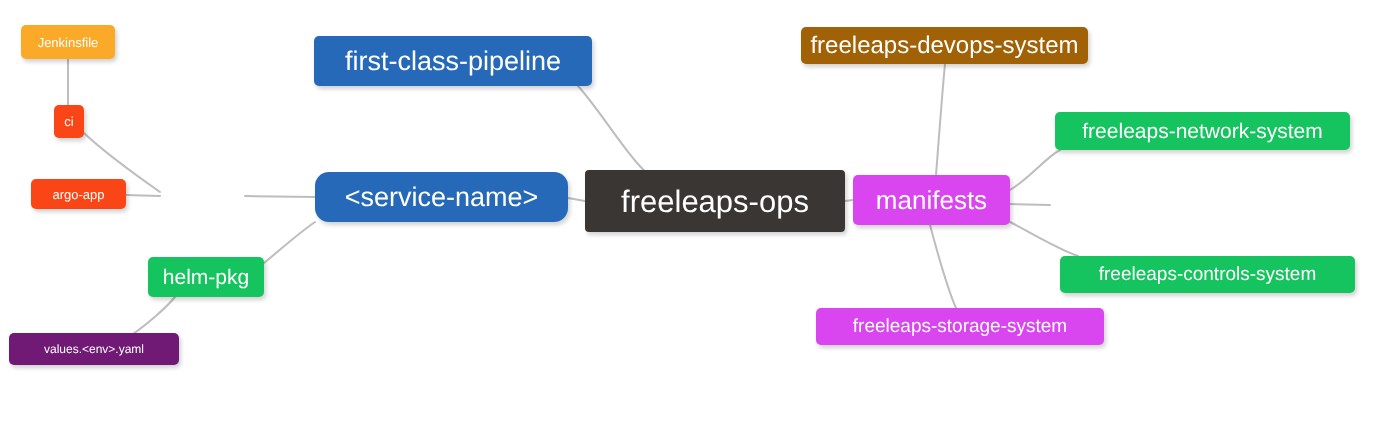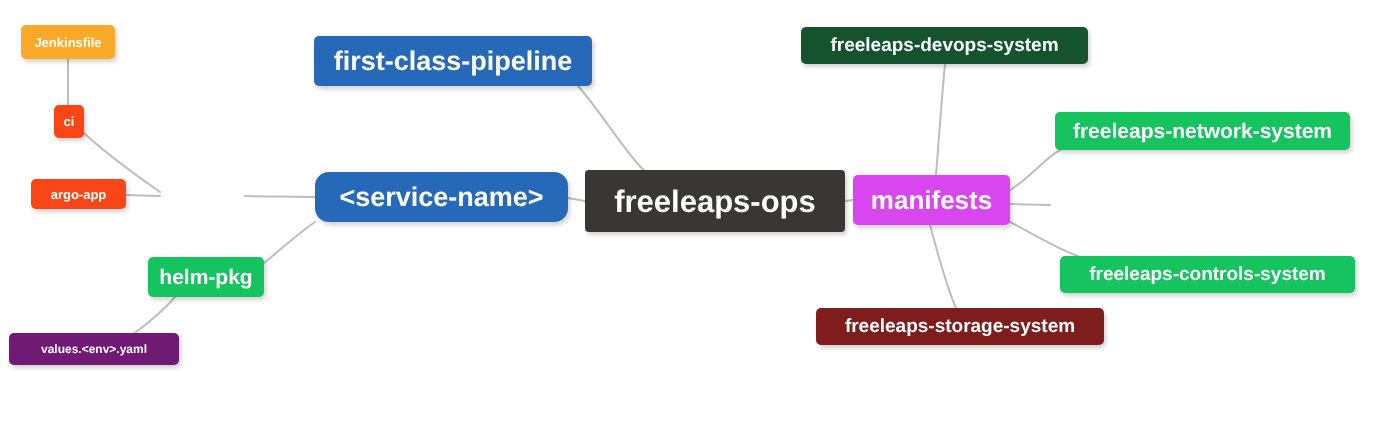--- a/index.html
+++ b/index.html
@@ -12,21 +12,20 @@
     font-family: "Liberation Sans", sans-serif;
     width: 1390px;
     height: 421px;
     overflow: hidden;
   }
   #mindmap {
     position: relative;
     width: 1390px;
     height: 421px;
     background: #ffffff;
-    font-weight: bold;
   }
   #edge-layer {
     position: absolute;
     left: 0;
     top: 0;
     width: 1390px;
     height: 421px;
     pointer-events: none;
   }
   .node {
@@ -69,17 +68,17 @@
     </svg>
 <div class="node" style="left: 21px; top: 25px; width: 94px; height: 34px; background: rgb(251, 169, 41); font-size: 13px;">Jenkinsfile</div>
     <div class="node" style="left: 54px; top: 105px; width: 30px; height: 33px; background: rgb(250, 70, 22); font-size: 13px;">ci</div>
     <div class="node" style="left: 31px; top: 179px; width: 95px; height: 30px; background: rgb(250, 70, 22); font-size: 13px;">argo-app</div>
     <div class="node" style="left: 9px; top: 333px; width: 170px; height: 32px; background: #701a75; font-size: 12px;">values.&lt;env&gt;.yaml</div>
     <div class="node" style="left: 148px; top: 257px; width: 116px; height: 40px; background: rgb(22, 196, 95); font-size: 21px;">helm-pkg</div>
     <div class="node" style="left: 314px; top: 36px; width: 278px; height: 50px; background: rgb(37, 105, 184); font-size: 27px;">first-class-pipeline</div>
     <div class="node" style="left: 315px; top: 172px; width: 253px; height: 50px; background: rgb(37, 105, 184); font-size: 27px; border-radius: 14px;">&lt;service-name&gt;</div>
     <div class="node root" style="left: 585px; top: 170px; width: 260px; height: 62px; background: rgb(58, 54, 51); font-size: 31px; text-align: right;">freeleaps-ops</div>
     <div class="node" style="left: 853px; top: 175px; width: 157px; height: 50px; background: #d946ef; font-size: 26px;">manifests</div>
-    <div class="node" style="left: 801px; top: 27px; width: 287px; height: 37px; background: #14532d; font-size: 19px;">freeleaps-devops-system</div>
+    <div class="node" style="left: 801px; top: 27px; width: 287px; height: 37px; background: #a16207; font-size: 24px;">freeleaps-devops-system</div>
     <div class="node" style="left: 1055px; top: 112px; width: 295px; height: 38px; background: rgb(22, 196, 95); font-size: 21px;">freeleaps-network-system</div>
     <div class="node" style="left: 1060px; top: 256px; width: 295px; height: 37px; background: rgb(22, 196, 95); font-size: 19px;">freeleaps-controls-system</div>
-    <div class="node" style="left: 816px; top: 308px; width: 288px; height: 37px; background: #7f1d1d; font-size: 19px;">freeleaps-storage-system</div>
+    <div class="node" style="left: 816px; top: 308px; width: 288px; height: 37px; background: #d946ef; font-size: 19px;">freeleaps-storage-system</div>
   </div>
 
 </body></html>

